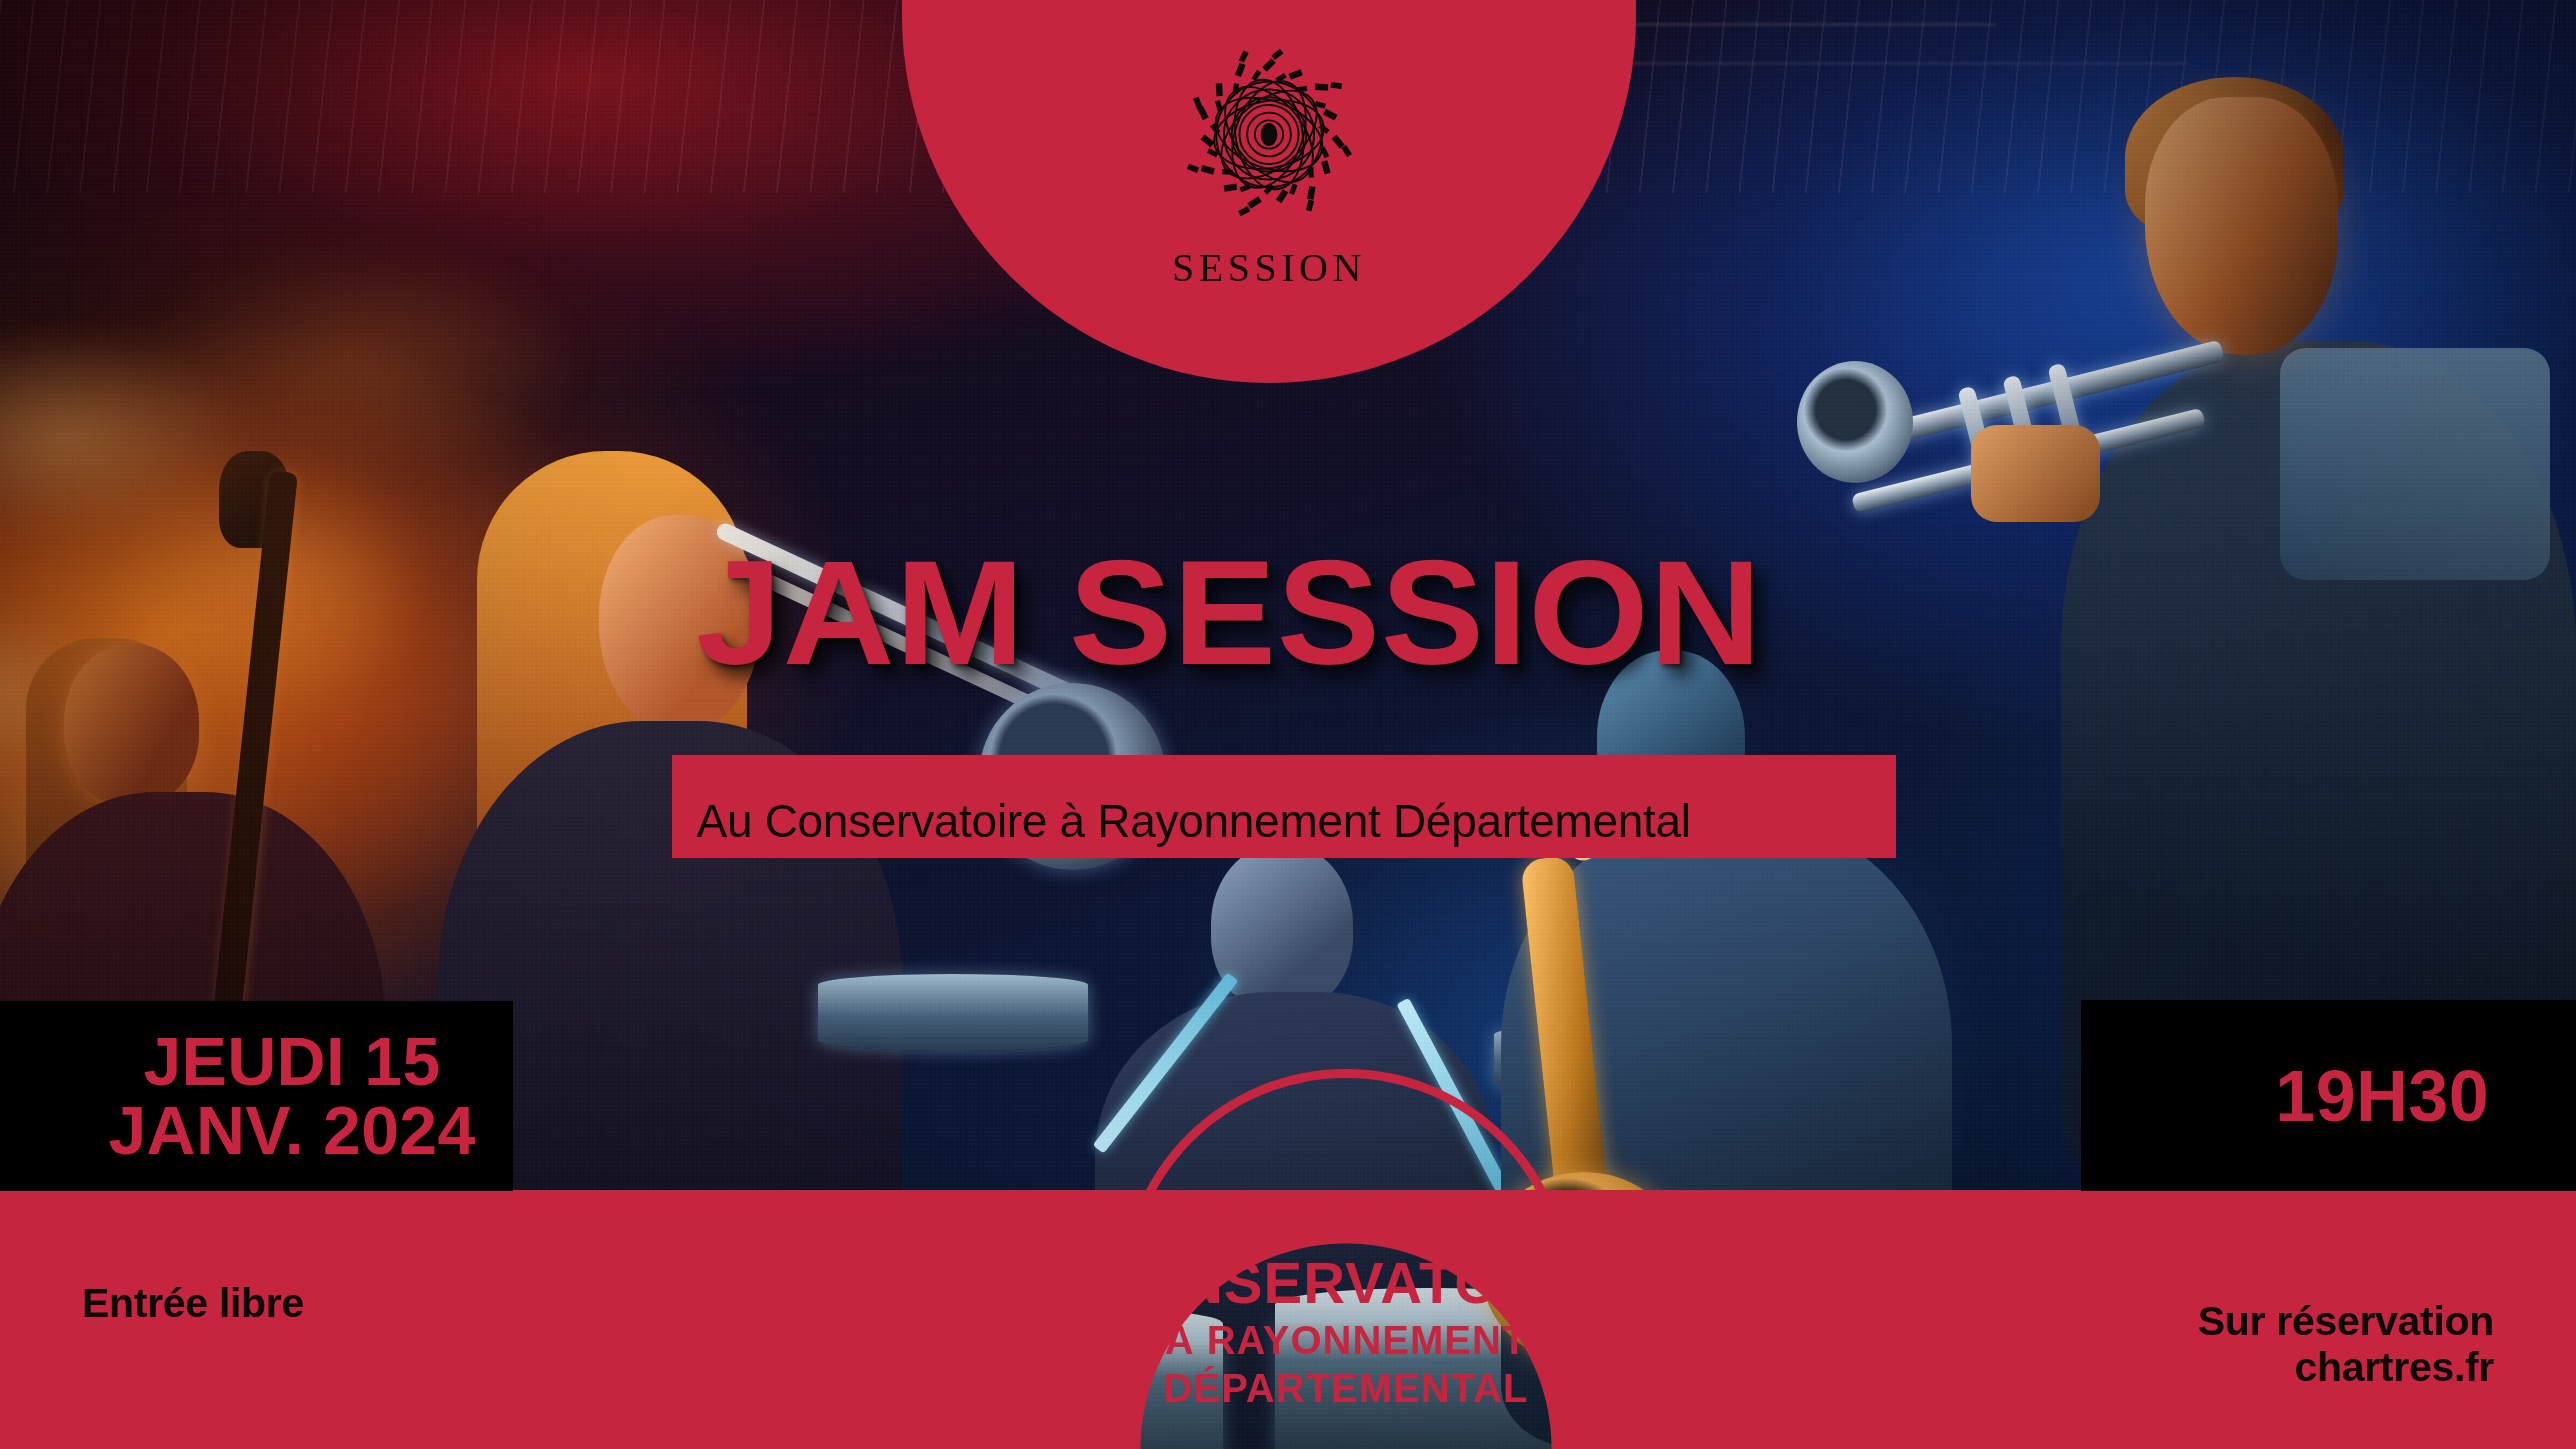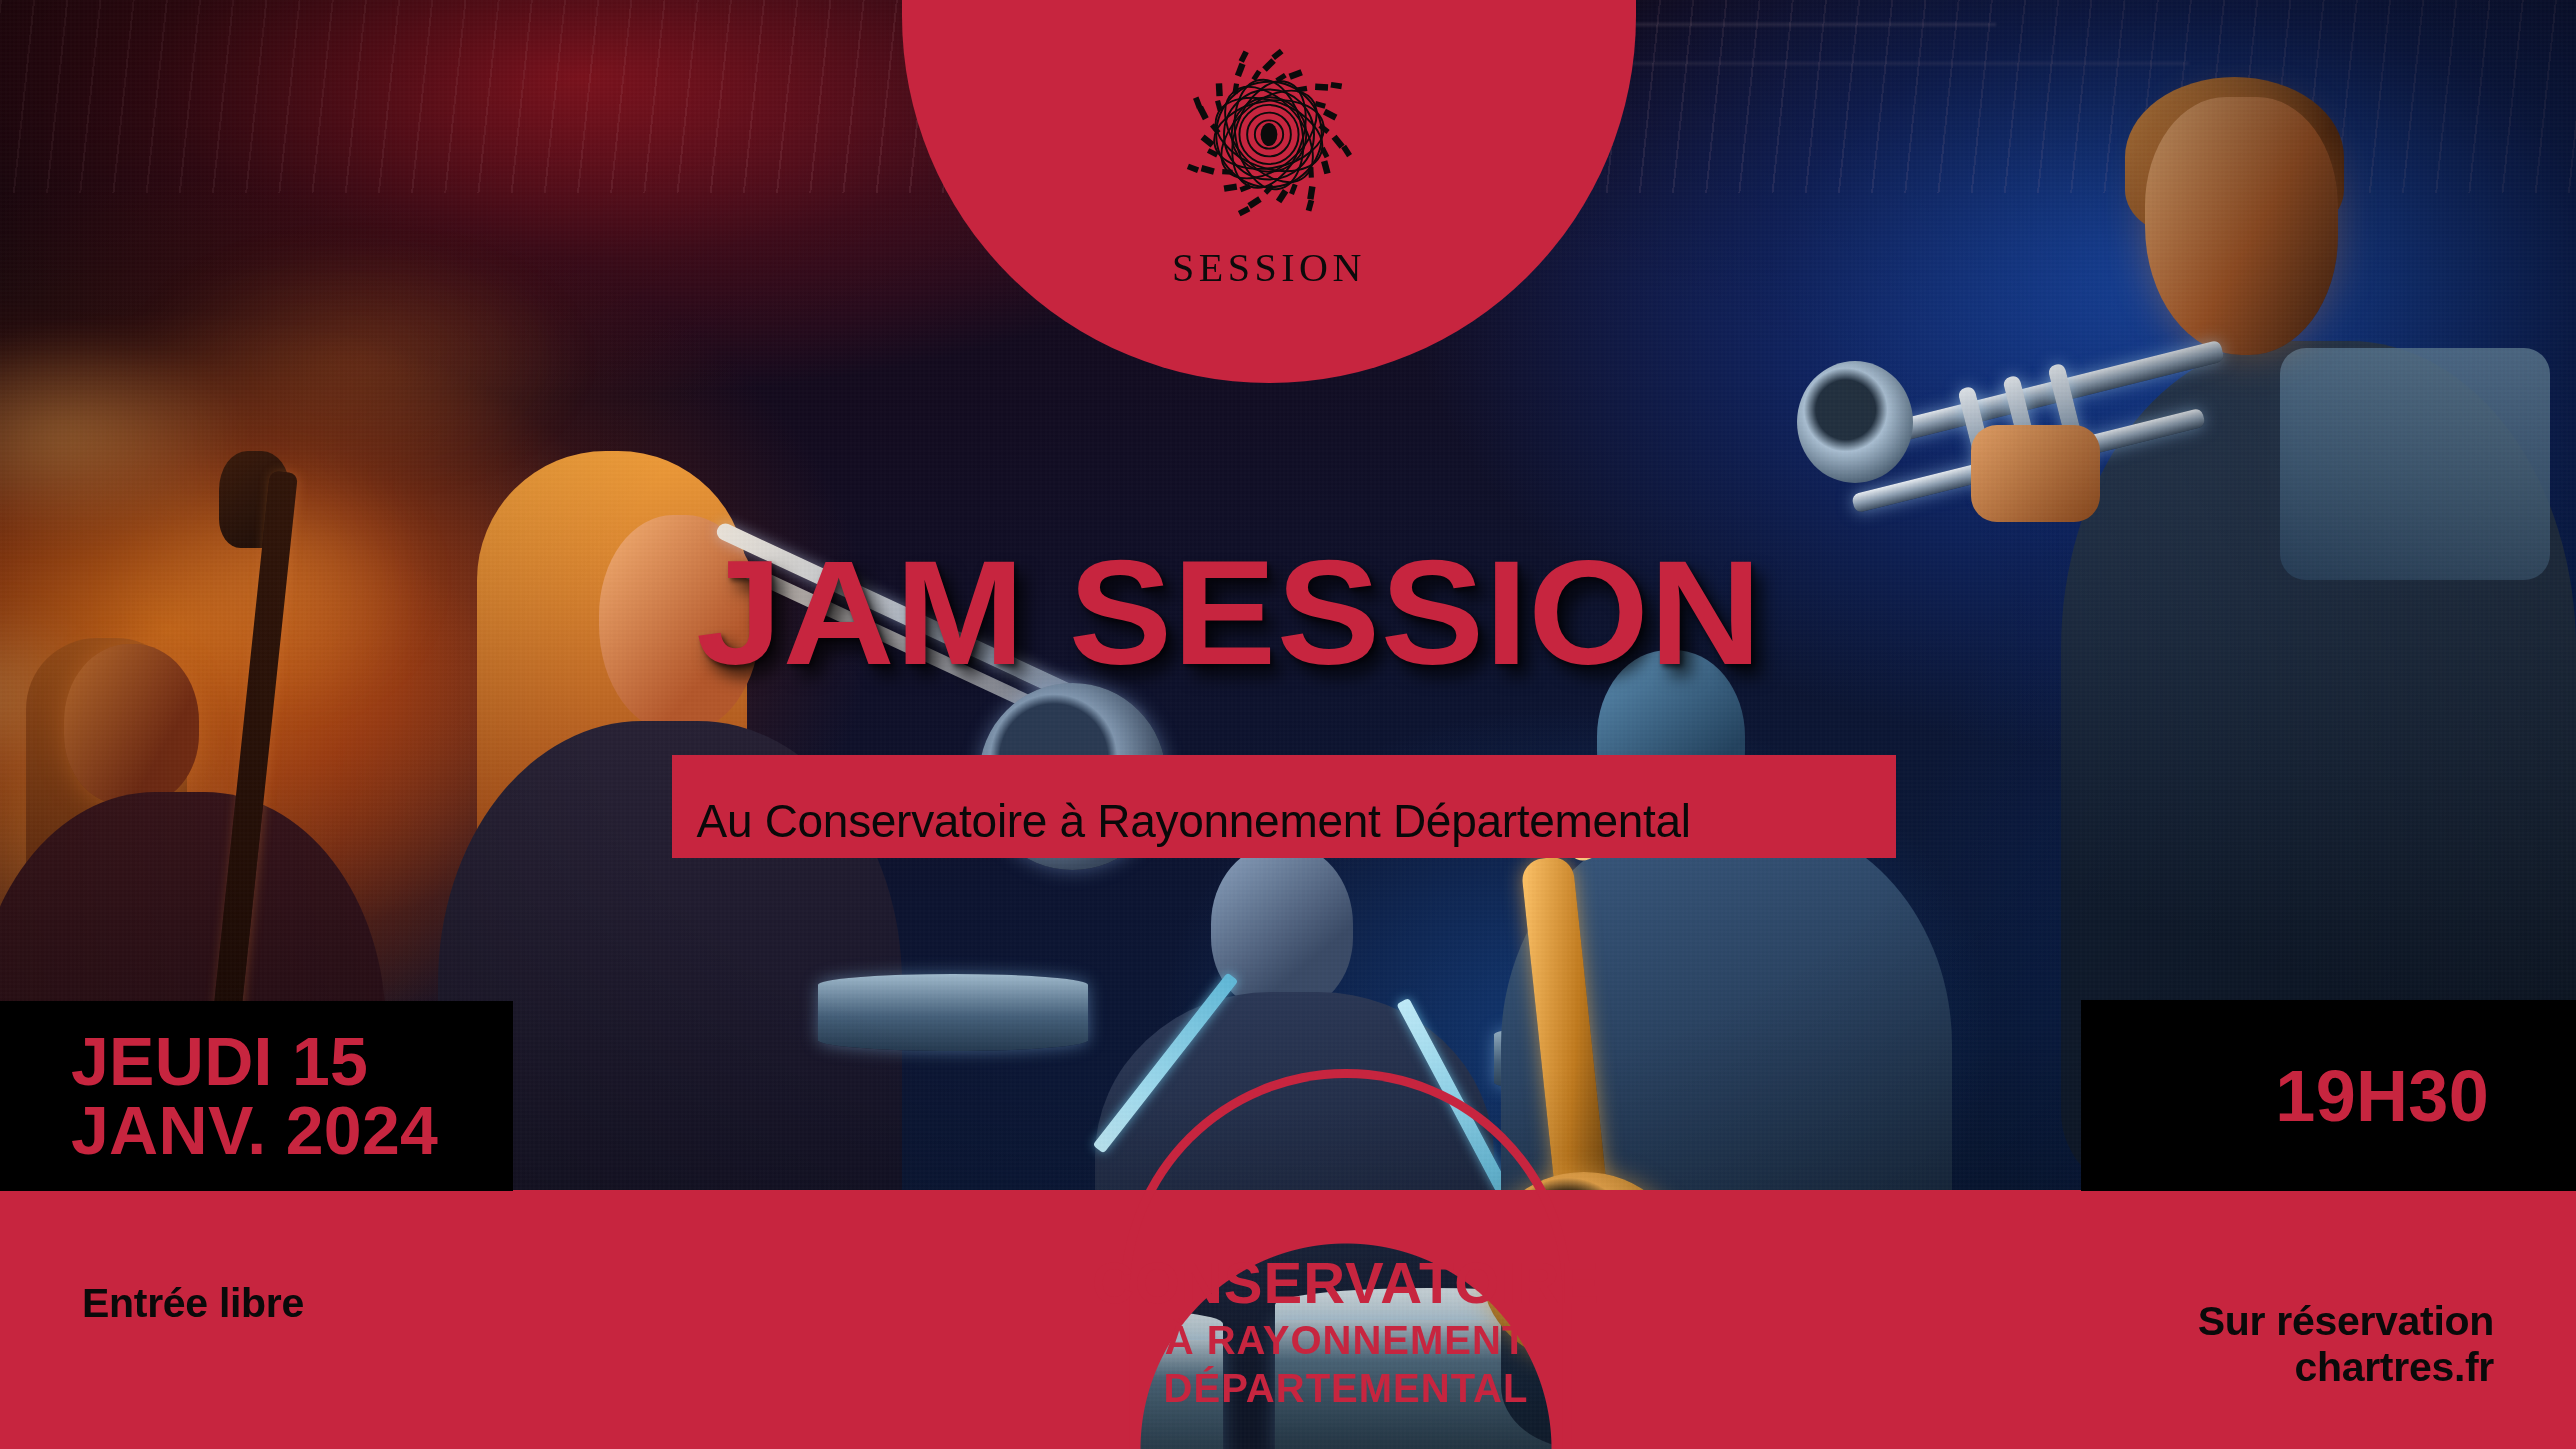--- a/index.html
+++ b/index.html
@@ -137,21 +137,21 @@
     text-shadow:10.3px 11.6px 16.7px rgba(0,0,0,.72), 2.6px 3.2px 5.2px rgba(0,0,0,.6);white-space:nowrap;}
 
   
   .subtitle-band{position:absolute;left:672px;top:755px;width:1224px;height:103px;
     background:#c7253f;z-index:8;display:flex;align-items:center;padding:0 24.5px;}
   .subtitle-band span{color:#090909;font-family:"Liberation Sans Narrow","Liberation Sans",sans-serif;
     font-size:46px;font-weight:400;letter-spacing:-0.3px;white-space:nowrap;margin-top:28px;}
 
   
   .date-block{position:absolute;left:0;top:1001px;width:513px;height:190px;background:#000;z-index:8;
-    display:flex;flex-direction:column;justify-content:center;padding-left:71px;}
+    display:flex;flex-direction:column;justify-content:center;padding-left:71px;text-align:center;}
   .date-block div{color:#c7253f;font-family:"Liberation Sans Narrow","Liberation Sans",sans-serif;
     font-size:68px;font-weight:bold;line-height:1.02;letter-spacing:0.3px;}
 
   
   .time-block{position:absolute;left:2081px;top:1000px;width:495px;height:191px;background:#000;z-index:8;
     display:flex;align-items:center;justify-content:flex-end;padding-right:87px;}
   .time-block span{color:#c7253f;font-family:"Liberation Sans Narrow","Liberation Sans",sans-serif;
     font-size:72px;font-weight:bold;letter-spacing:0.3px;}
 
   

